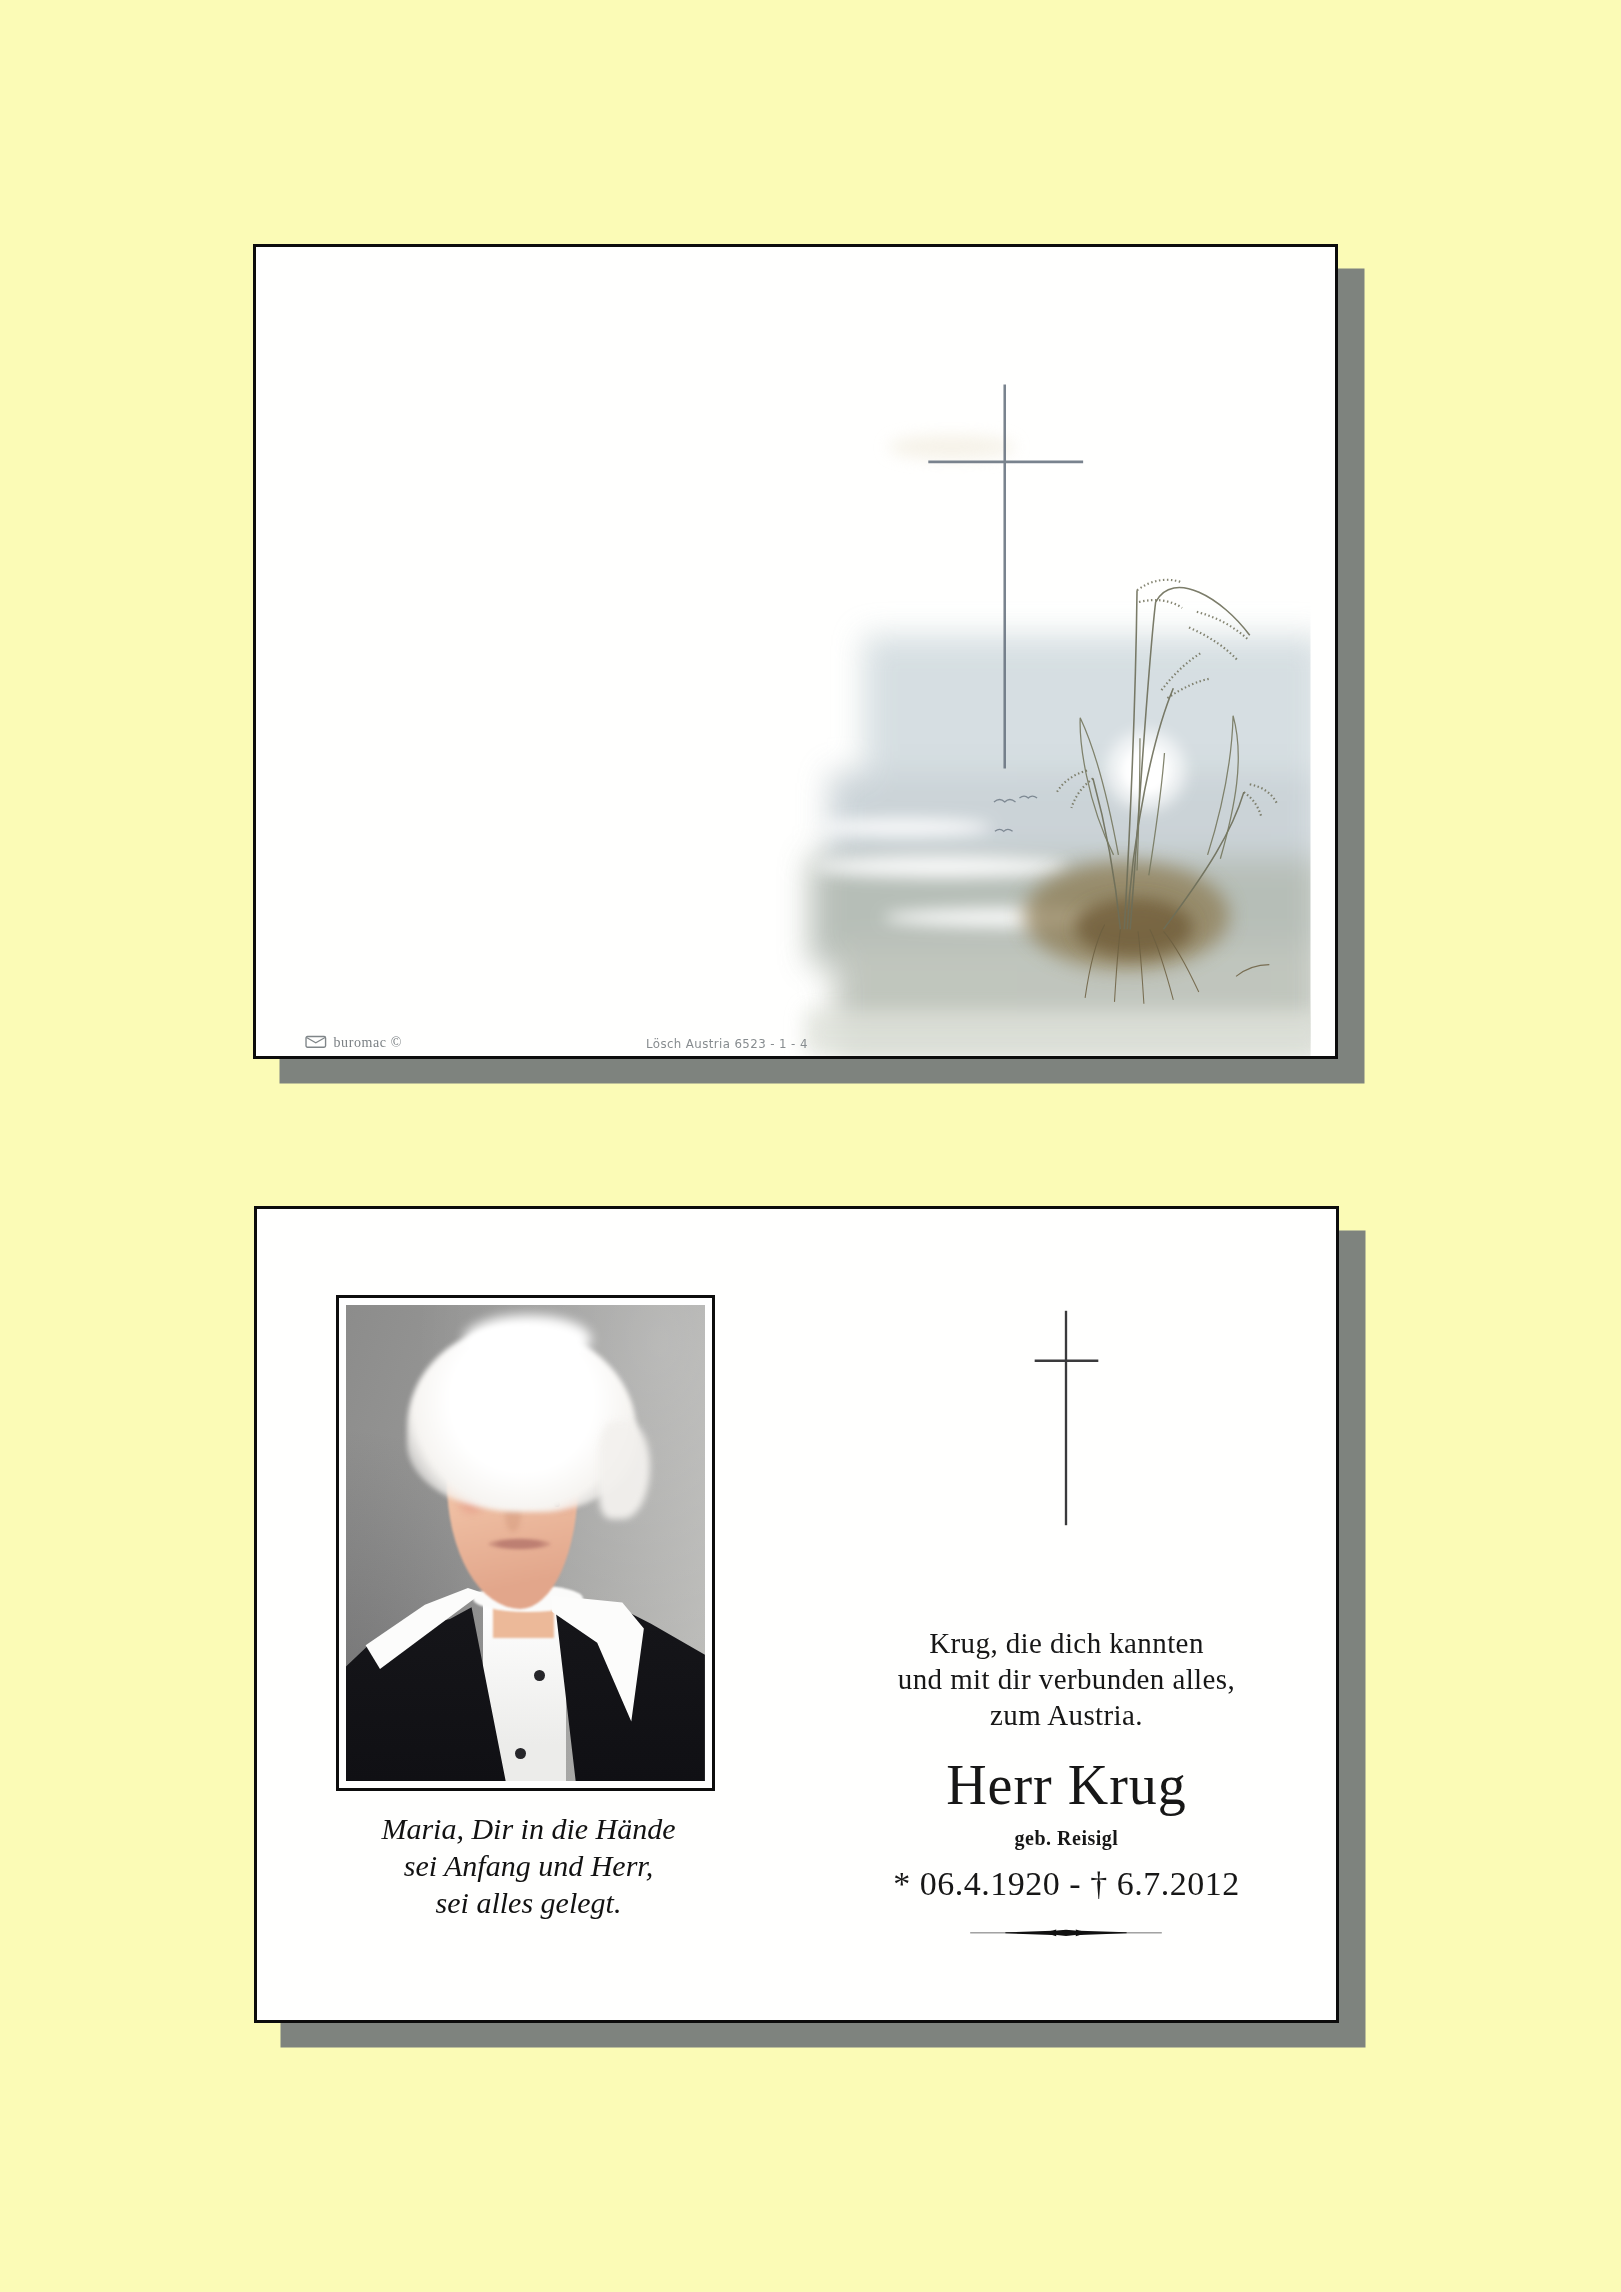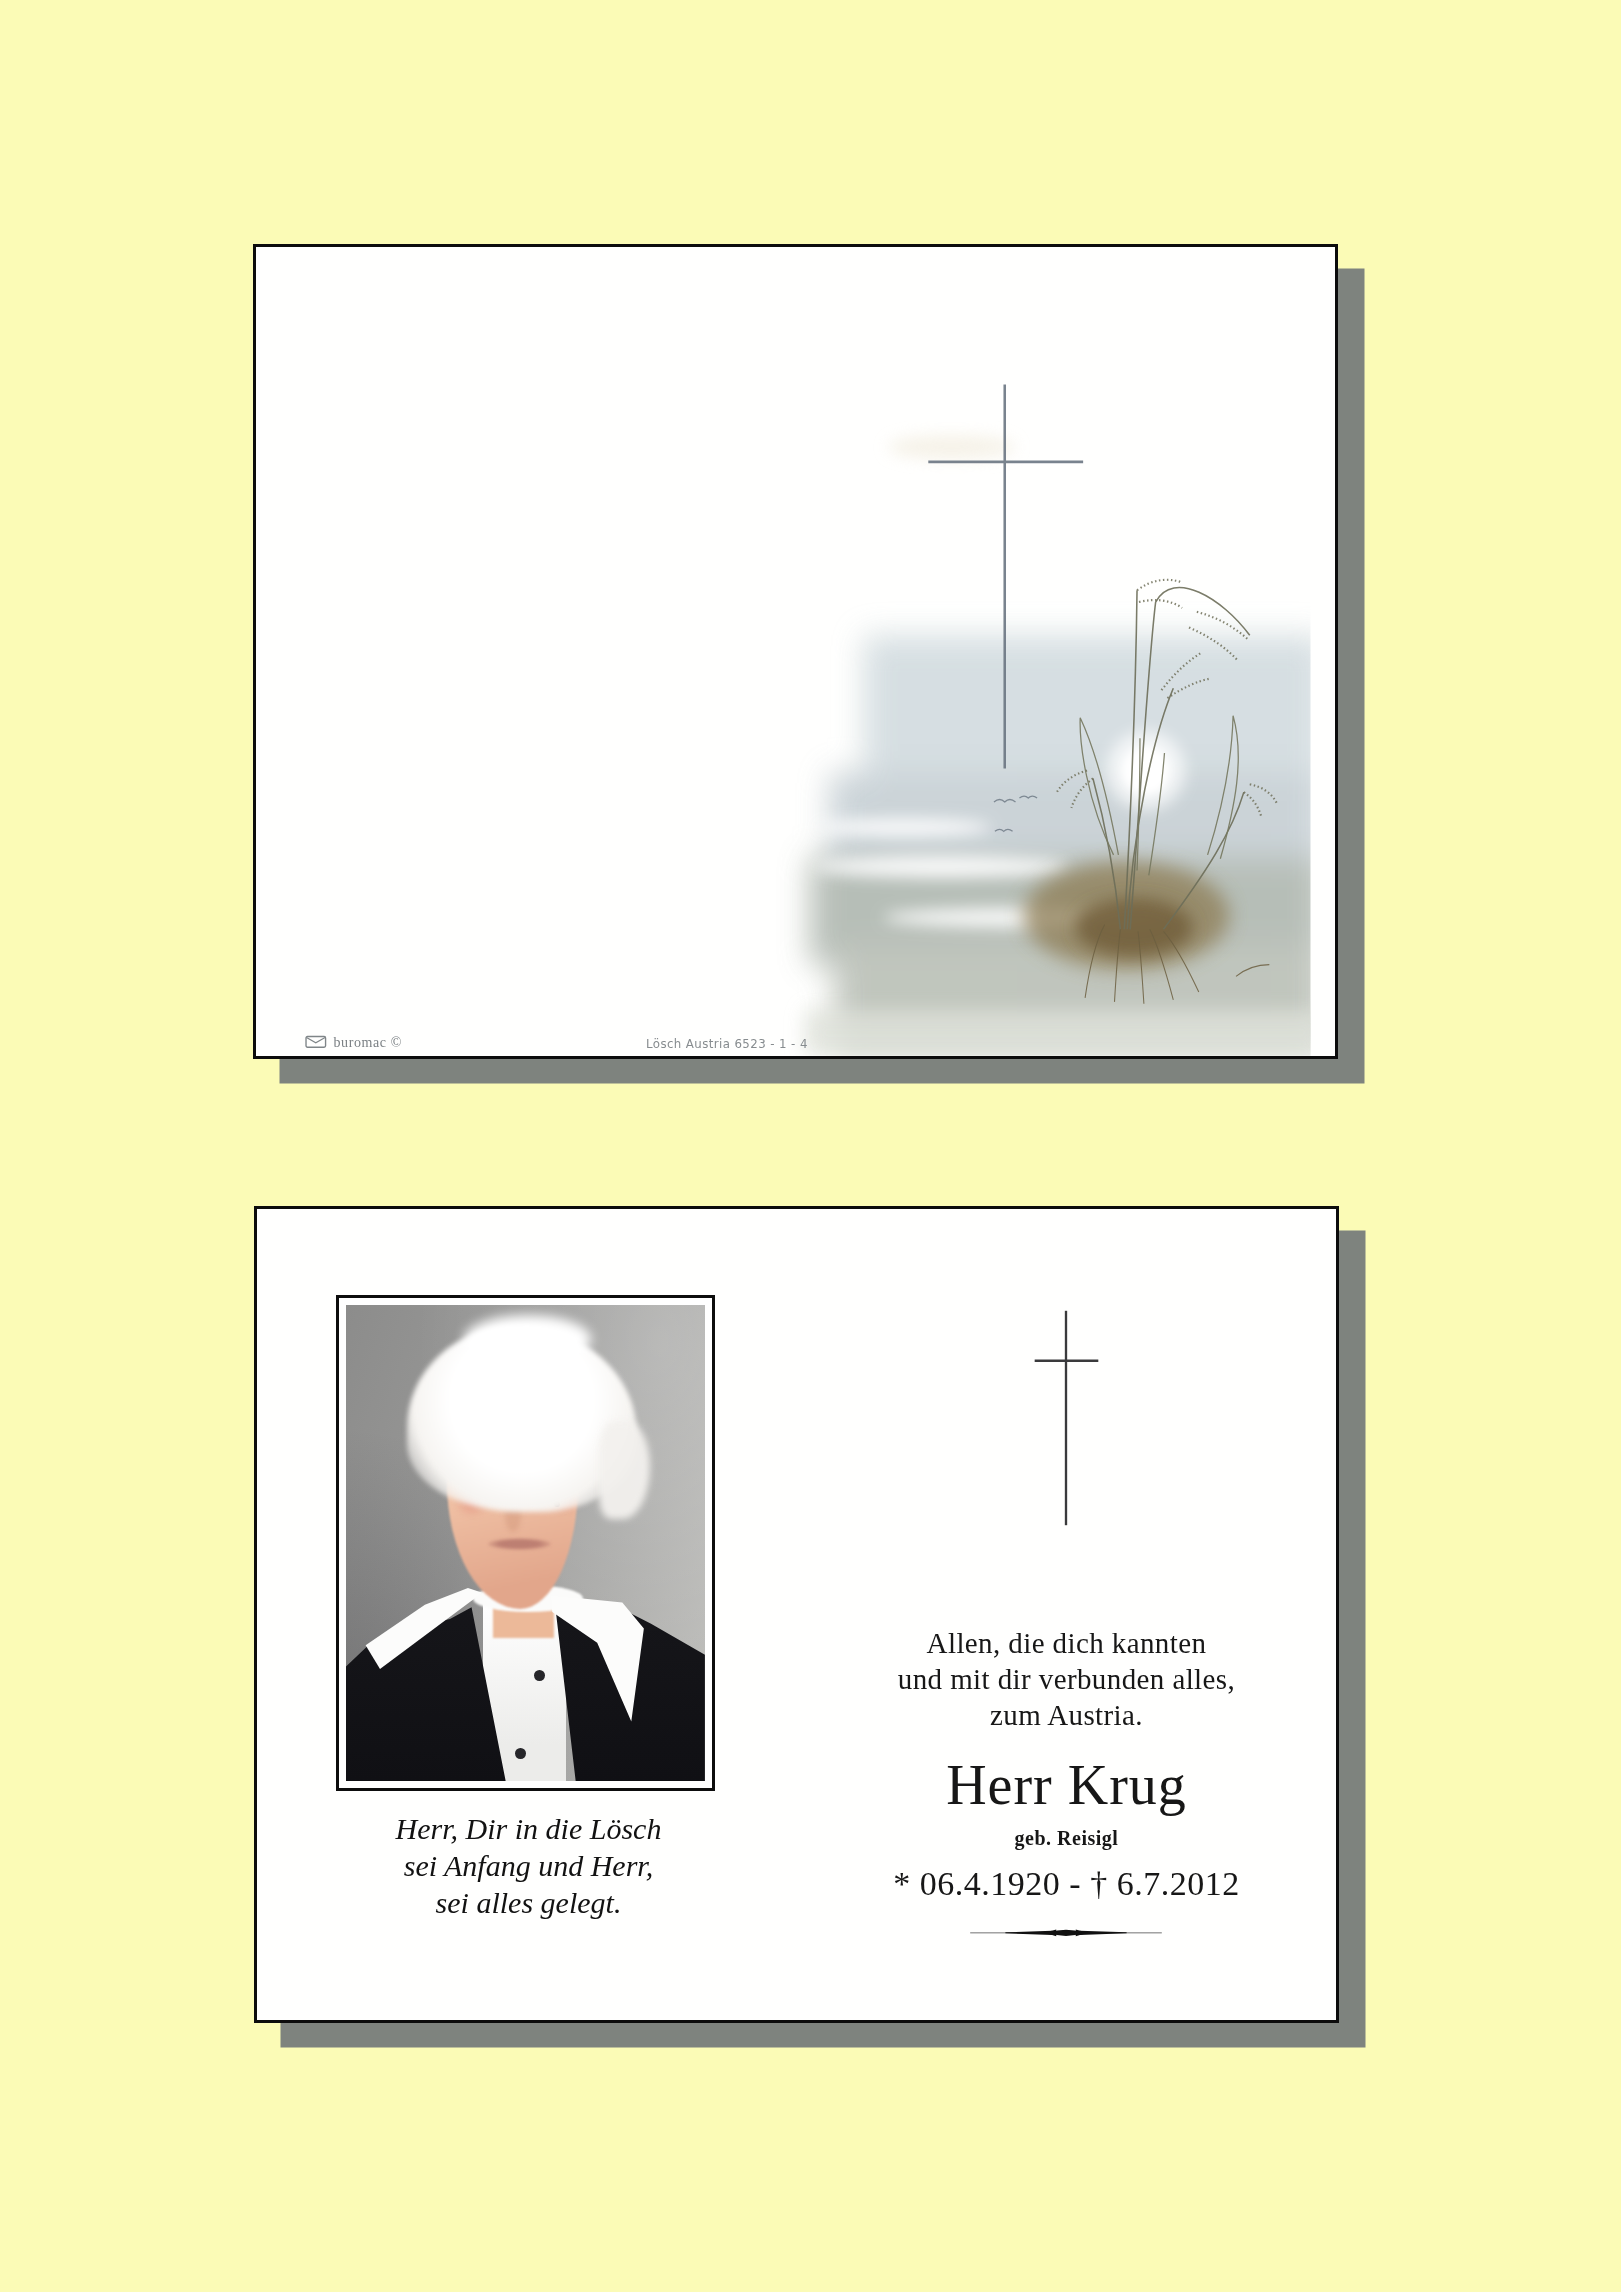--- a/index.html
+++ b/index.html
@@ -226,35 +226,35 @@
       <div class="p-nose"></div>
       <div class="p-mouth"></div>
       <div class="p-mole"></div>
       <div class="p-hair"></div>
       <div class="p-hair2"></div>
       <div class="p-hair3"></div>
     </div>
   </div>
 
   <div class="caption">
-    <div>Herr, Dir in die Lösch</div>
+    <div>Maria, Dir in die Hände</div>
     <div>sei Anfang und Herr,</div>
     <div>sei alles gelegt.</div>
   </div>
 
   <svg class="cross2" width="98" height="234" viewBox="0 0 100 239">
     <g stroke="#3a3a3c" stroke-width="2.4">
       <line x1="50" y1="10" x2="50" y2="229"></line>
       <line x1="18" y1="61" x2="83" y2="61"></line>
     </g>
   </svg>
 
   <div class="right-col">
     <div class="dedication">
-      <div>Allen, die dich kannten</div>
+      <div>Krug, die dich kannten</div>
       <div>und mit dir verbunden alles,</div>
       <div>zum Austria.</div>
     </div>
     <div class="name">Herr Krug</div>
     <div class="maiden">geb. Reisigl</div>
     <div class="dates">* 06.4.1920 - † 6.7.2012</div>
   </div>
 
   <svg class="divider" width="196" height="13.7" viewBox="0 0 200 14">
     <line x1="2" y1="7" x2="198" y2="7" stroke="#4a4a4a" stroke-width="0.8"></line>

